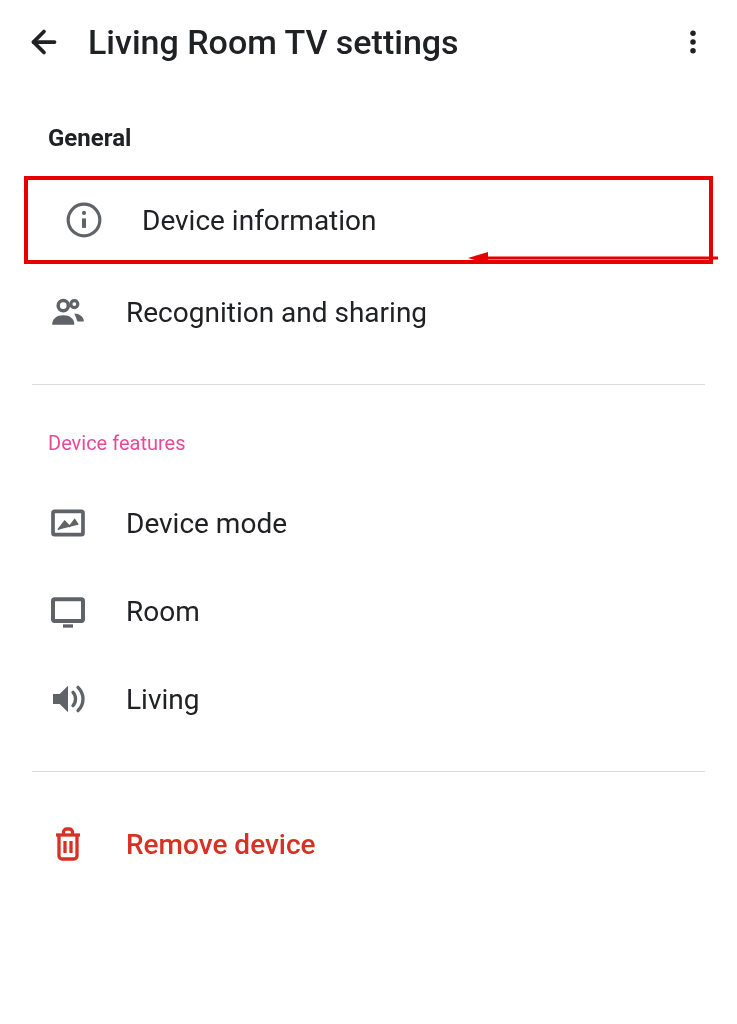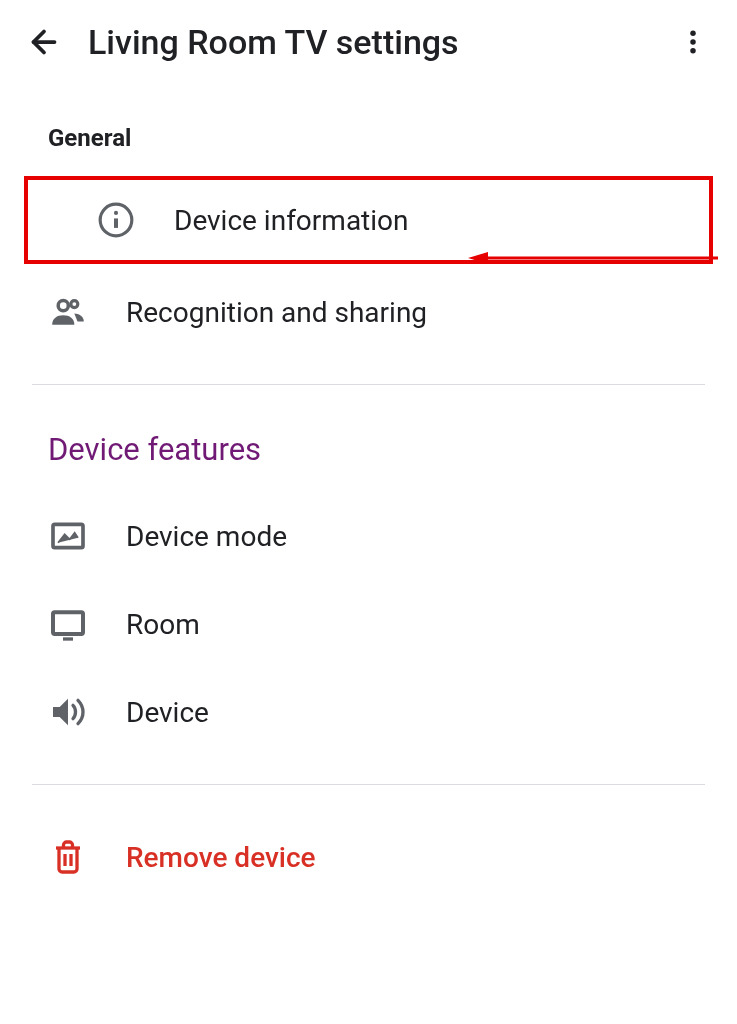--- a/index.html
+++ b/index.html
@@ -50,21 +50,21 @@
     }
     .menu-item {
       display: flex;
       align-items: center;
       padding: 24px 48px;
       gap: 38px;
       cursor: pointer;
     }
     .menu-item.highlighted {
       border: 4px solid #e60000;
-      padding: 20px 68px;
+      padding: 20px 36px;
       margin: 4px 24px 4px 24px;
     }
     .menu-icon {
       width: 40px;
       height: 40px;
       display: flex;
       align-items: center;
       justify-content: center;
       flex-shrink: 0;
     }
@@ -76,23 +76,23 @@
     .menu-label.danger {
       color: #d93025;
       font-weight: 500;
     }
     .divider {
       height: 1px;
       background: #dadce0;
       margin: 28px 32px;
     }
     .features-title {
-      font-size: 31px;
+      font-size: 20px;
       font-weight: 400;
-      color: #701a75;
+      color: #ec4899;
       padding: 18px 48px 24px;
     }
     .annotation-arrow {
       position: absolute;
       top: 248px;
       left: 468px;
       pointer-events: none;
     }
   </style>
 </head>
@@ -165,21 +165,21 @@
 </div>
 
 <div class="menu-item">
   <div class="menu-icon">
     <svg width="40" height="40" viewBox="0 0 24 24" fill="#5f6368">
       <path d="M3 9 L3 15 L7 15 L12 20 L12 4 L7 9 Z"></path>
       <path d="M15 8 C17 10, 17 14, 15 16" fill="none" stroke="#5f6368" stroke-width="2" stroke-linecap="round"></path>
       <path d="M18 5 C22 9, 22 15, 18 19" fill="none" stroke="#5f6368" stroke-width="2" stroke-linecap="round"></path>
     </svg>
   </div>
-  <span class="menu-label">Device</span>
+  <span class="menu-label">Living</span>
 </div>
 
 <div class="divider"></div>
 
 <div class="menu-item">
   <div class="menu-icon">
     <svg width="36" height="36" viewBox="0 0 24 24" fill="none" stroke="#d93025" stroke-width="2.2">
       <polyline points="4 6 20 6"></polyline>
       <path d="M6 6 L6 20 C6 21 7 22 8 22 L16 22 C17 22 18 21 18 20 L18 6"></path>
       <path d="M9 6 L9 4 C9 3 10 2 11 2 L13 2 C14 2 15 3 15 4 L15 6"></path>

